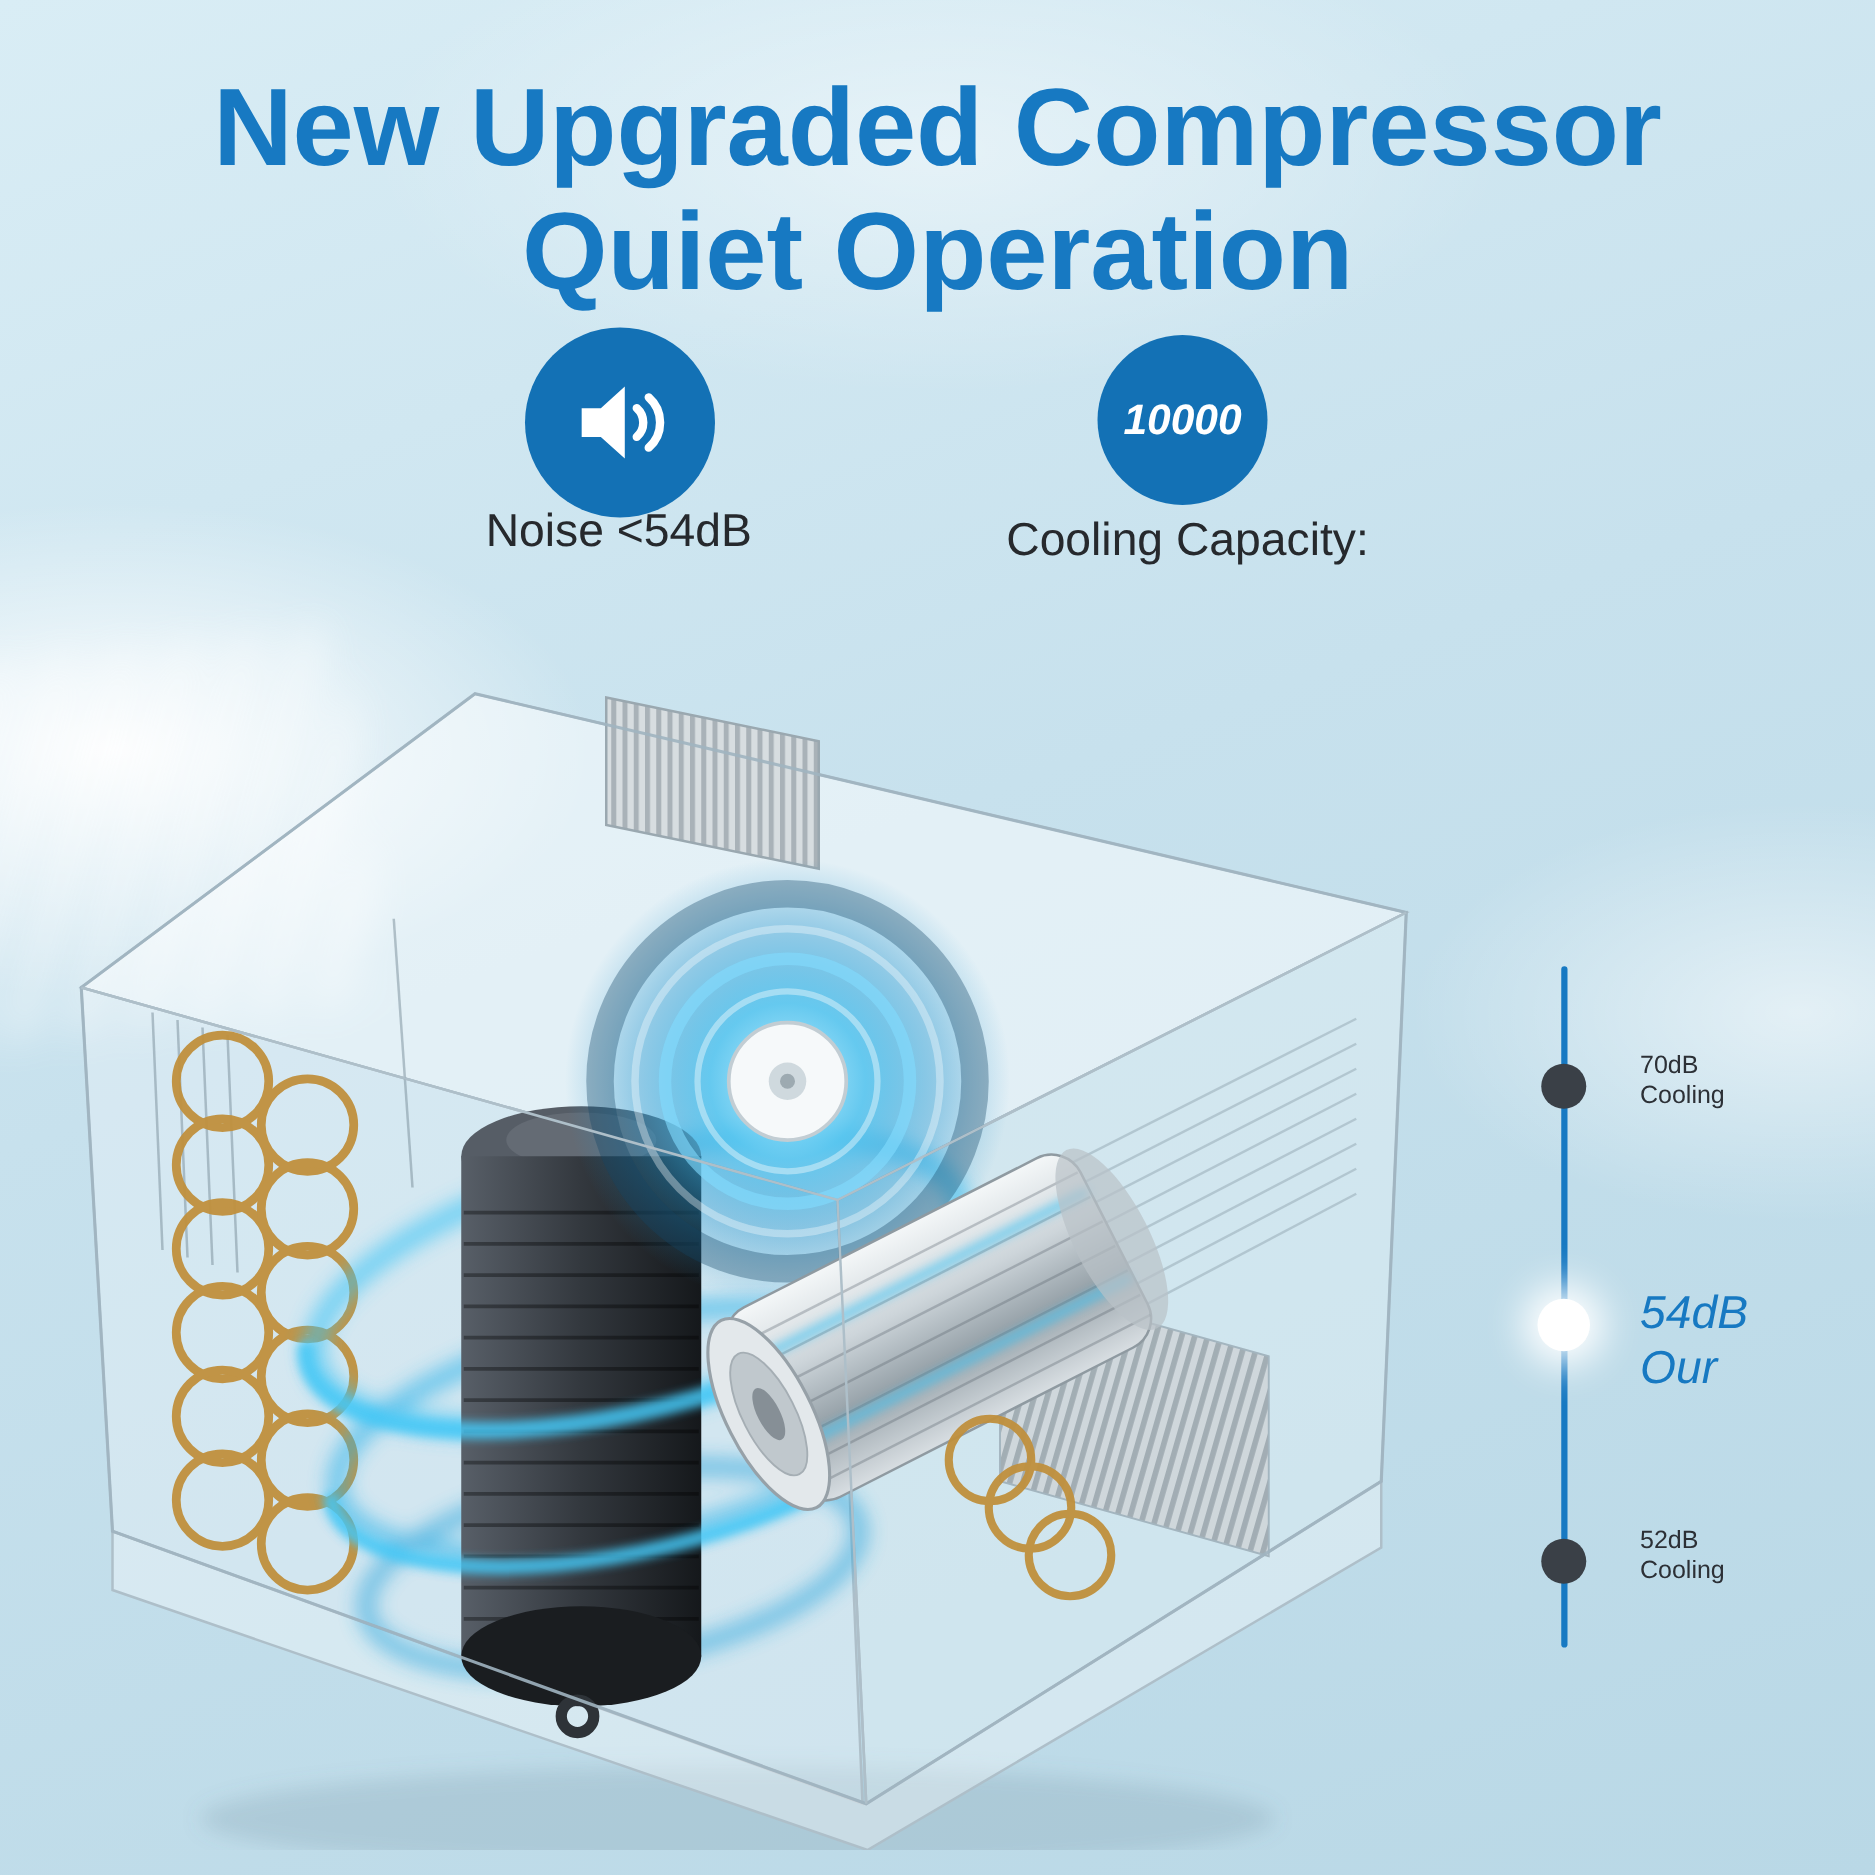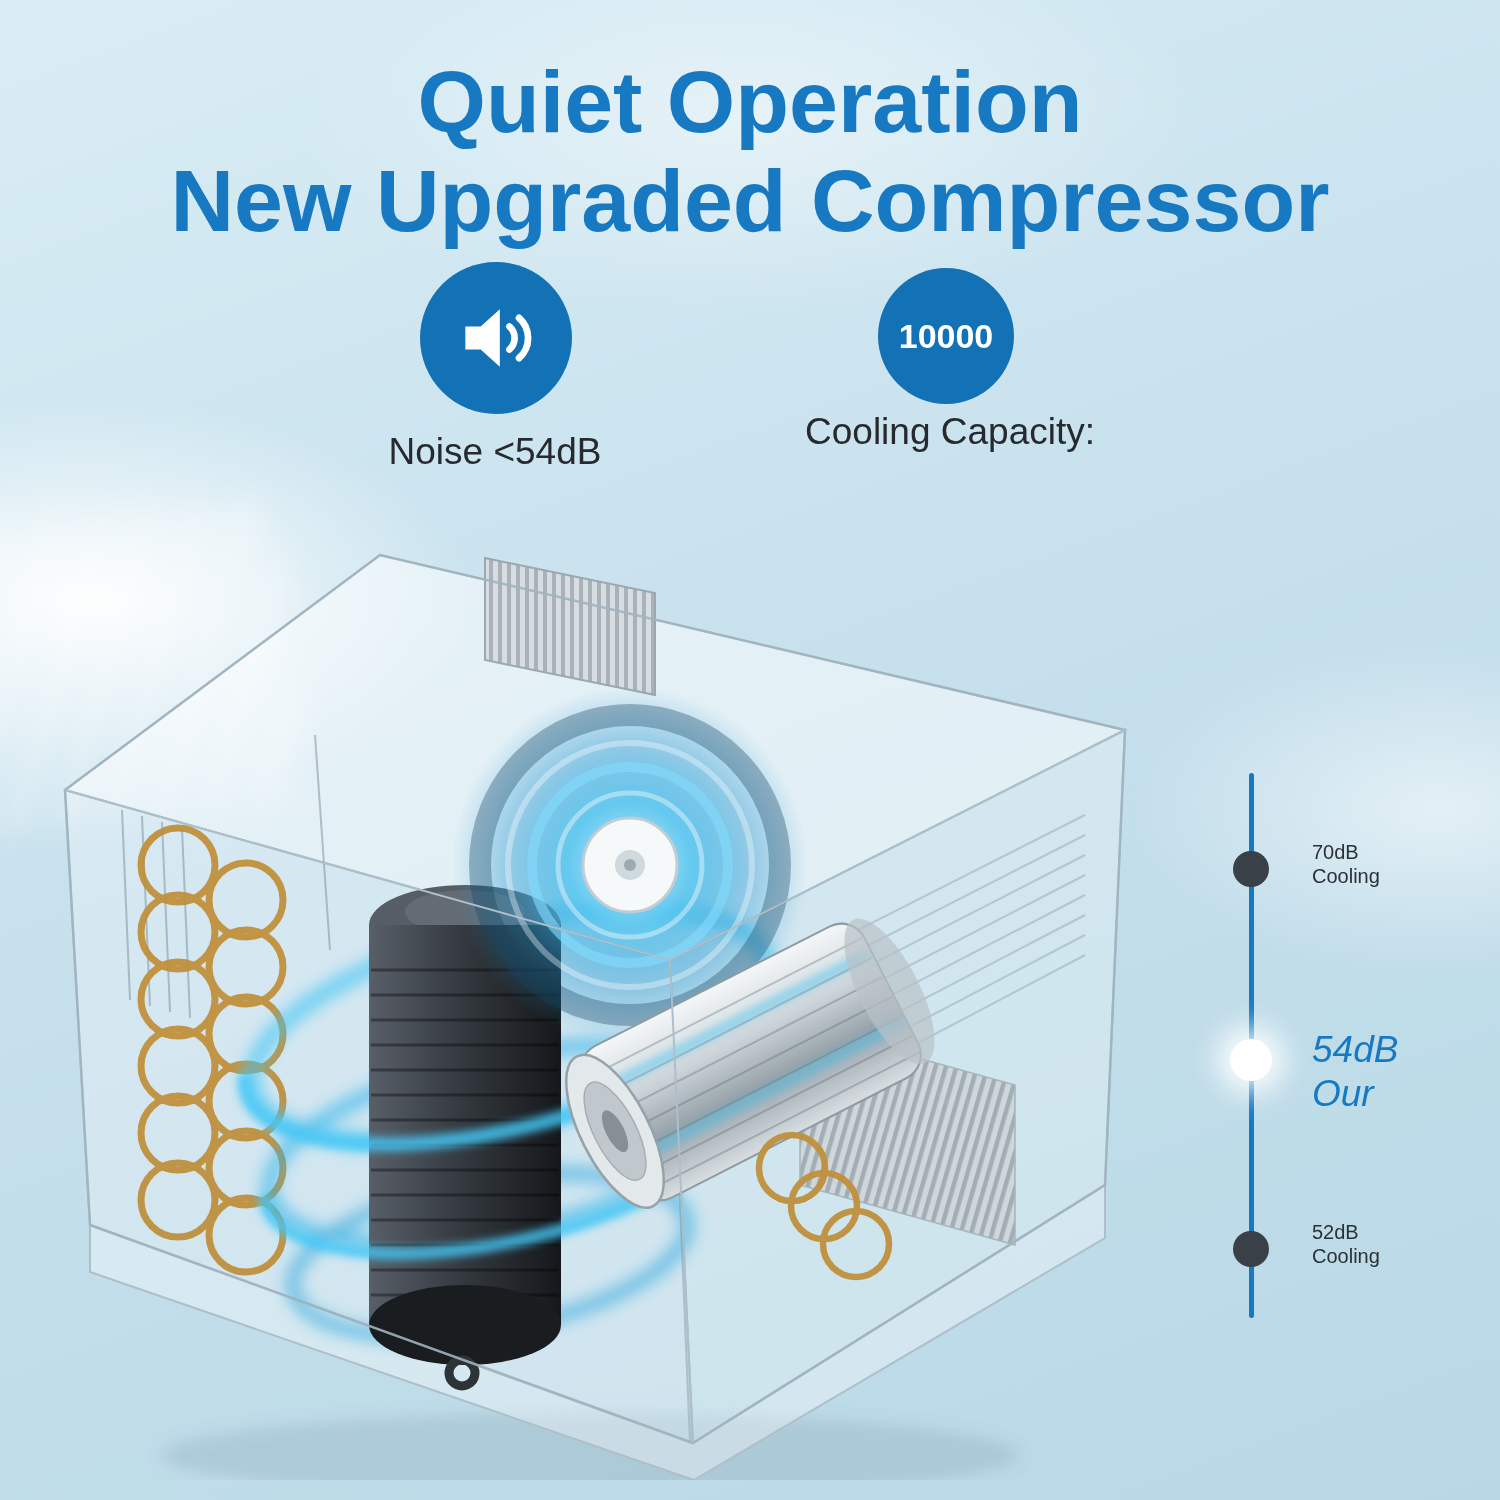--- a/index.html
+++ b/index.html
@@ -17,30 +17,30 @@
   
   .title {
     position: absolute; top: 52px; left: 0; width: 1500px;
     text-align: center; color: #1779c2; font-weight: bold;
     font-size: 88px; line-height: 1.13; letter-spacing: 0px;
   }
 
   
   .badge-circle {
     position: absolute; border-radius: 50%; background: #1371b5;
-    display: flex; align-items: center; justify-content: center;
+    display: flex; align-items: center; justify-content: center; font-style: italic;
   }
   .noise-circle { left: 420px; top: 262px; width: 152px; height: 152px; }
   .cool-circle  { left: 878px; top: 268px; width: 136px; height: 136px;
     color: #ffffff; font-size: 34px; font-weight: bold; }
   .badge-label {
     position: absolute; text-align: center; color: #26292d;
     font-size: 37px; line-height: 1.28;
   }
-  .noise-label { left: 330px; top: 428px; width: 330px; }
+  .noise-label { left: 330px; top: 401px; width: 330px; }
   .cool-label  { left: 735px; top: 408px; width: 430px; text-align: center; }
 
   
   .rays {
     position: absolute; left: -70px; top: 520px; width: 360px; height: 300px;
     background: repeating-linear-gradient(112deg,
       rgba(255,255,255,0) 0 26px, rgba(255,255,255,0.85) 26px 46px);
     filter: blur(16px); transform: rotate(-6deg); opacity: 0.75;
     pointer-events: none;
   }
@@ -60,22 +60,22 @@
     box-shadow: 0 0 30px 12px rgba(255,255,255,0.95);
   }
   .scale-text { position: absolute; left: 1312px; color: #2c3036;
     font-size: 20px; line-height: 1.22; }
   .scale-text.hl { color: #1779c2; font-size: 37px; line-height: 1.2; font-style: italic; }
 </style>
 </head>
 <body>
 
 <div class="title">
+  <div>New Upgraded Compressor</div>
   <div>Quiet Operation</div>
-  <div>New Upgraded Compressor</div>
 </div>
 
 <div class="badge-circle noise-circle">
   <svg width="92" height="92" viewBox="0 0 96 96">
     <polygon points="16,36 32,36 52,18 52,78 32,60 16,60" fill="#ffffff"></polygon>
     <path d="M62,36 a16,16 0 0 1 0,24" fill="none" stroke="#ffffff" stroke-width="7" stroke-linecap="round"></path>
     <path d="M72,27 a28,28 0 0 1 0,42" fill="none" stroke="#ffffff" stroke-width="7" stroke-linecap="round"></path>
   </svg>
 </div>
 <div class="badge-label noise-label">Noise &lt;54dB</div>

